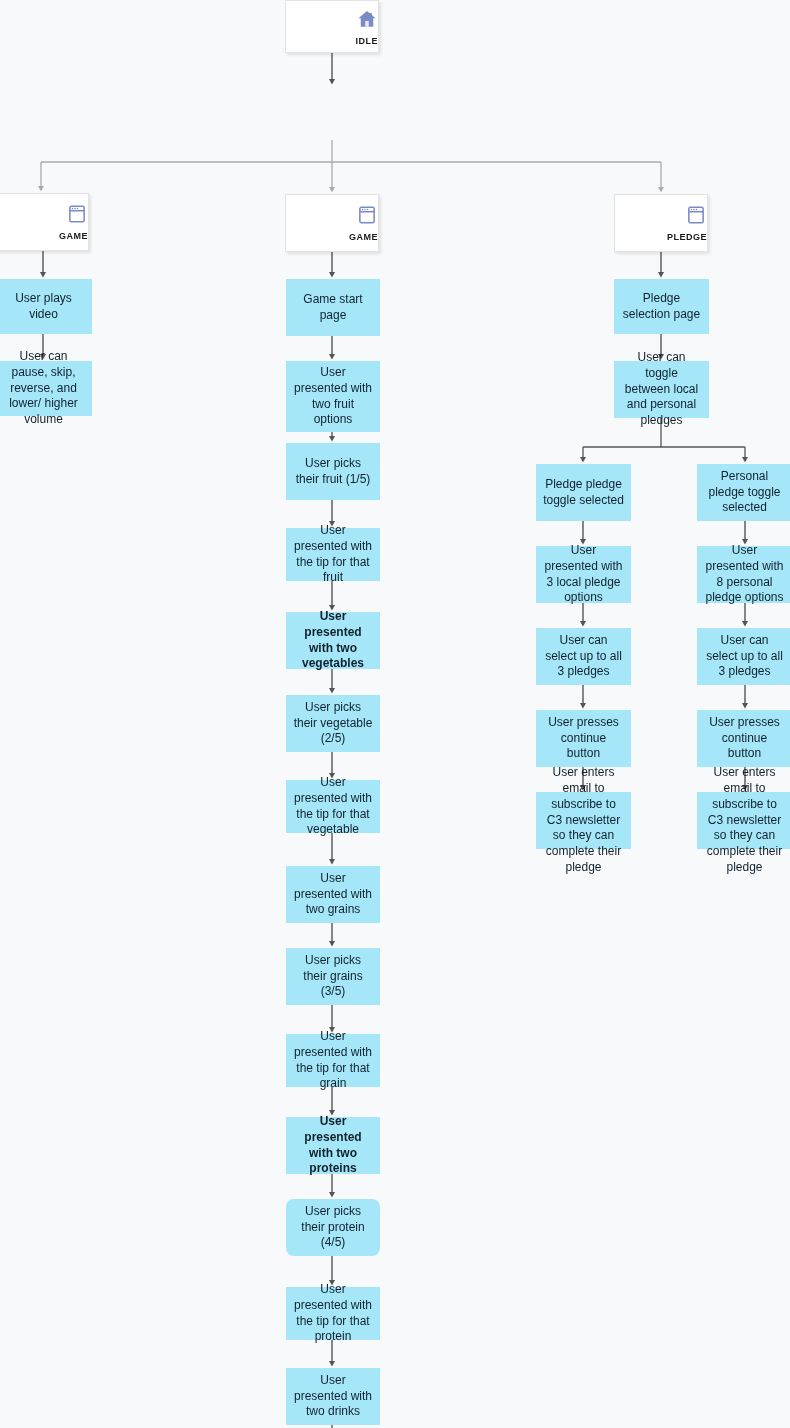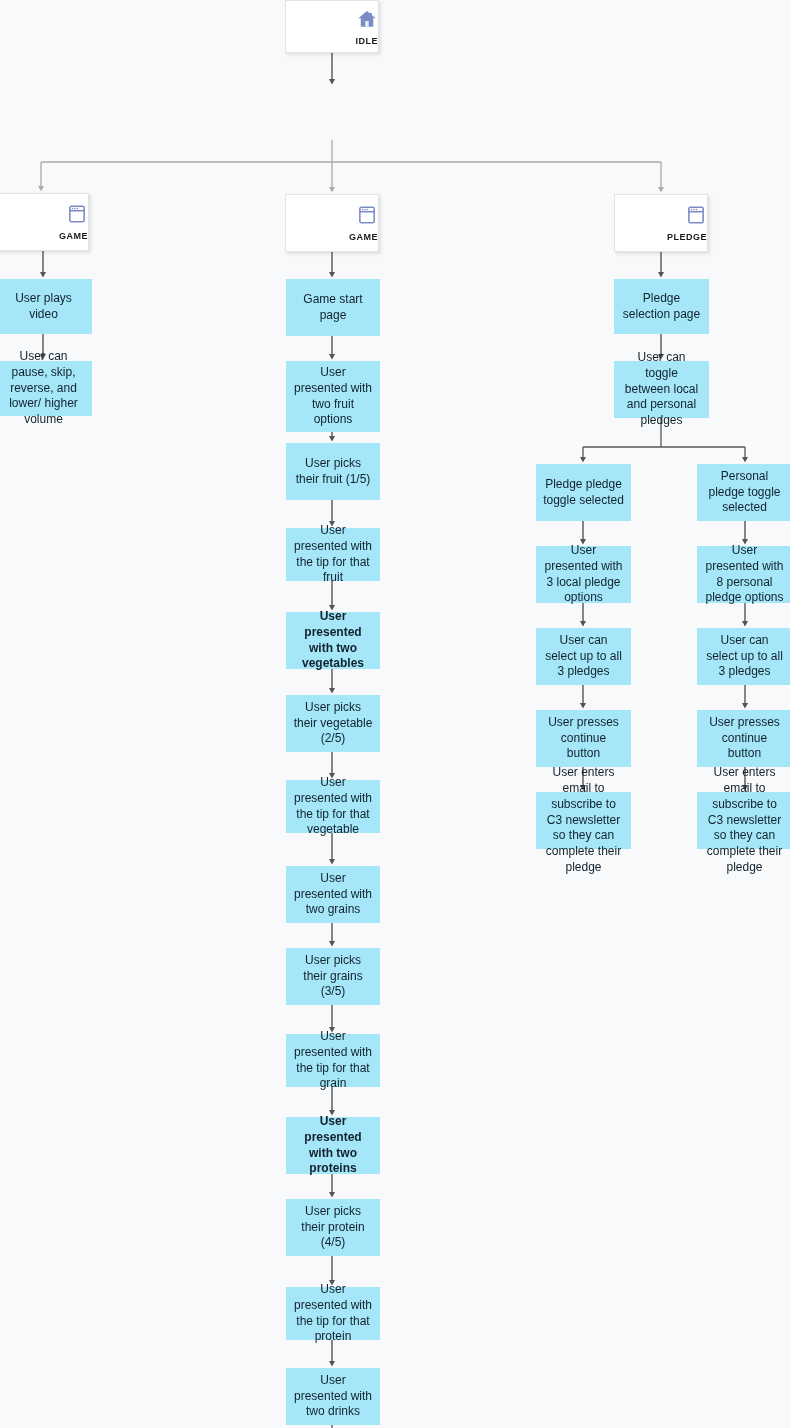--- a/index.html
+++ b/index.html
@@ -218,21 +218,21 @@
       </div>
       <div class="stepnode" style="left: 286px; top: 948px; width: 94px; height: 57px;">
         <span class="text">User picks their grains (3/5)</span>
       </div>
       <div class="stepnode" style="left: 286px; top: 1034px; width: 94px; height: 53px;">
         <span class="text">User presented with the tip for that grain</span>
       </div>
       <div class="stepnode" style="left: 286px; top: 1117px; width: 94px; height: 57px; font-weight: bold;">
         <span class="text">User presented with two proteins</span>
       </div>
-      <div class="stepnode" style="left: 286px; top: 1199px; width: 94px; height: 57px;">
+      <div class="stepnode" style="left: 286px; top: 1199px; width: 94px; height: 57px; border-radius: 8px;">
         <span class="text">User picks their protein (4/5)</span>
       </div>
       <div class="stepnode" style="left: 286px; top: 1287px; width: 94px; height: 53px;">
         <span class="text">User presented with the tip for that protein</span>
       </div>
       <div class="stepnode" style="left: 286px; top: 1368px; width: 94px; height: 57px;">
         <span class="text">User presented with two drinks</span>
       </div>
       <div class="stepnode" style="left: 614px; top: 279px; width: 95px; height: 55px;">
         <span class="text">Pledge selection page</span>

